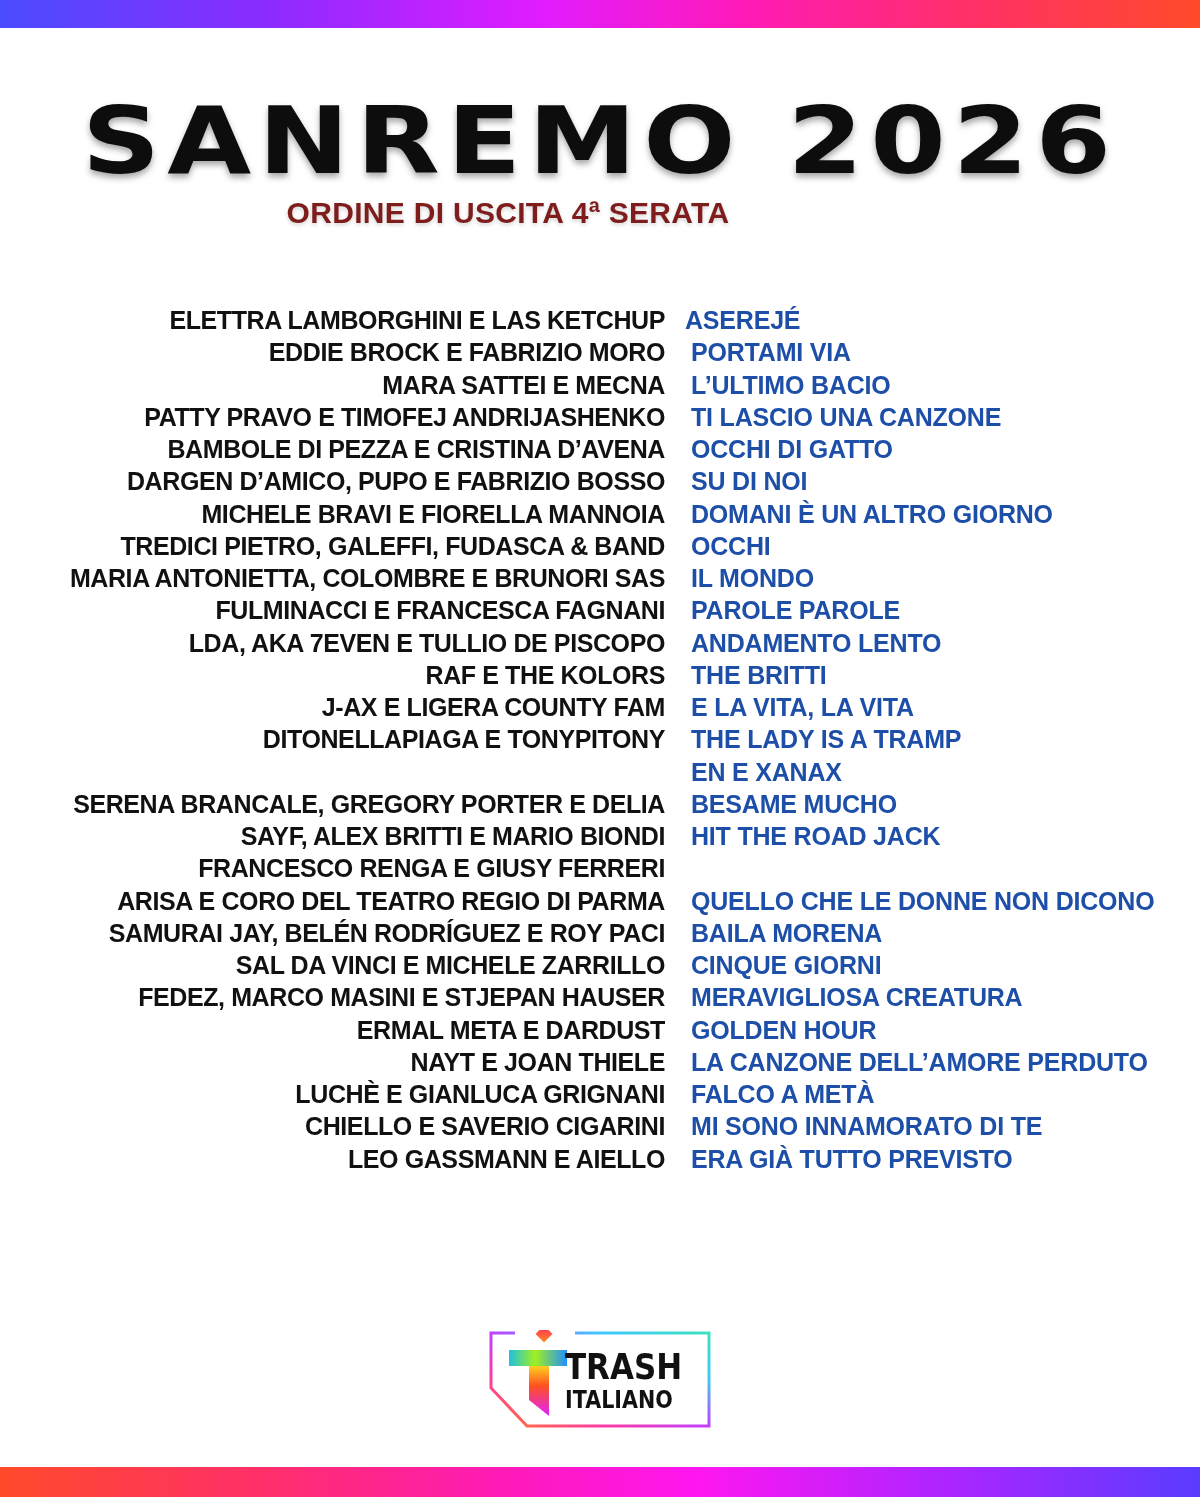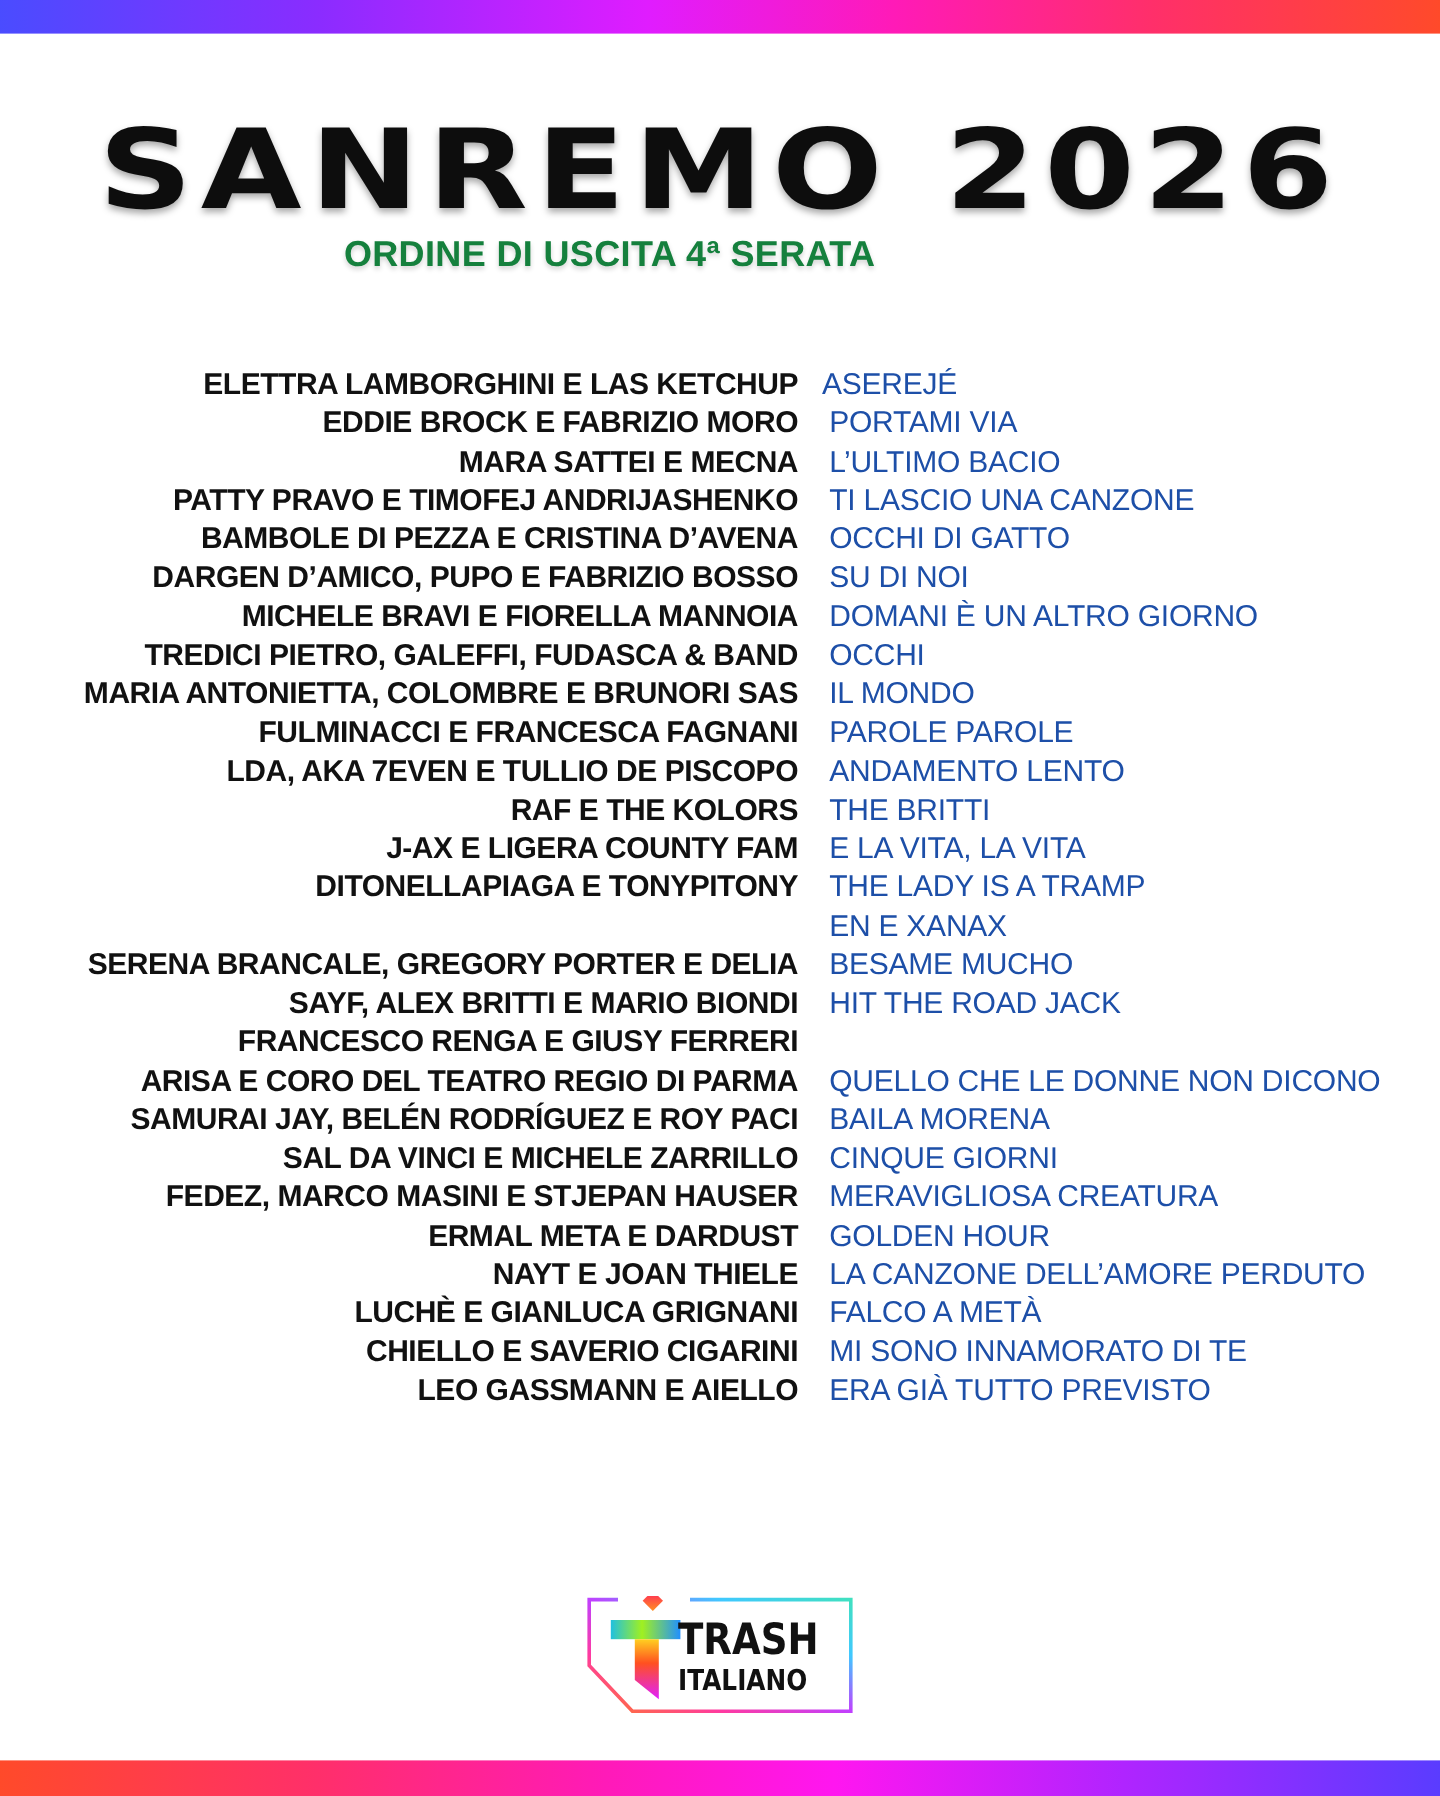--- a/index.html
+++ b/index.html
@@ -23,41 +23,41 @@
     position: absolute; left: 0; top: 92px; width: 1200px; text-align: center;
     font-family: "DejaVu Sans", sans-serif; font-weight: bold;
     font-size: 92px; letter-spacing: 6px; line-height: 100px;
     color: #0d0d0d;
     text-shadow: 0 4px 6px rgba(0,0,0,0.35);
     transform: scaleX(1.18); transform-origin: center;
   }
   .subtitle {
     position: absolute; left: 0; top: 195px; width: 1016px; text-align: center;
     font-family: "Liberation Sans", sans-serif; font-weight: bold;
-    font-size: 30px; line-height: 36px; color: #15803d;
+    font-size: 30px; line-height: 36px; color: #7f1d1d;
     text-shadow: 0 2px 4px rgba(0,0,0,0.18);
     letter-spacing: 0.3px;
   }
   .lineup {
     position: absolute; left: 17px; top: 304px; width: 1200px;
   }
   .row {
     position: relative; height: 32.25px;
   }
   .artist {
     position: absolute; right: 552px; top: 0;
     white-space: nowrap; text-align: right;
     font-family: "Liberation Sans", sans-serif; font-weight: bold;
     font-size: 25px; line-height: 32px; color: #111111;
     letter-spacing: -0.4px;
   }
   .song {
     position: absolute; left: 674px; top: 0;
     white-space: nowrap;
-    font-family: "Liberation Sans", sans-serif; font-weight: normal;
+    font-family: "Liberation Sans", sans-serif; font-weight: bold;
     font-size: 25px; line-height: 32px; color: #1d4fa8;
     letter-spacing: -0.2px;
     text-align: center;
   }
   .row.first .song { left: 668px; }
   .logo {
     position: absolute; left: 487px; top: 1330px; width: 226px; height: 100px;
   }
   .logo svg { position: absolute; left: 0; top: 0; }
   .logo-text {

